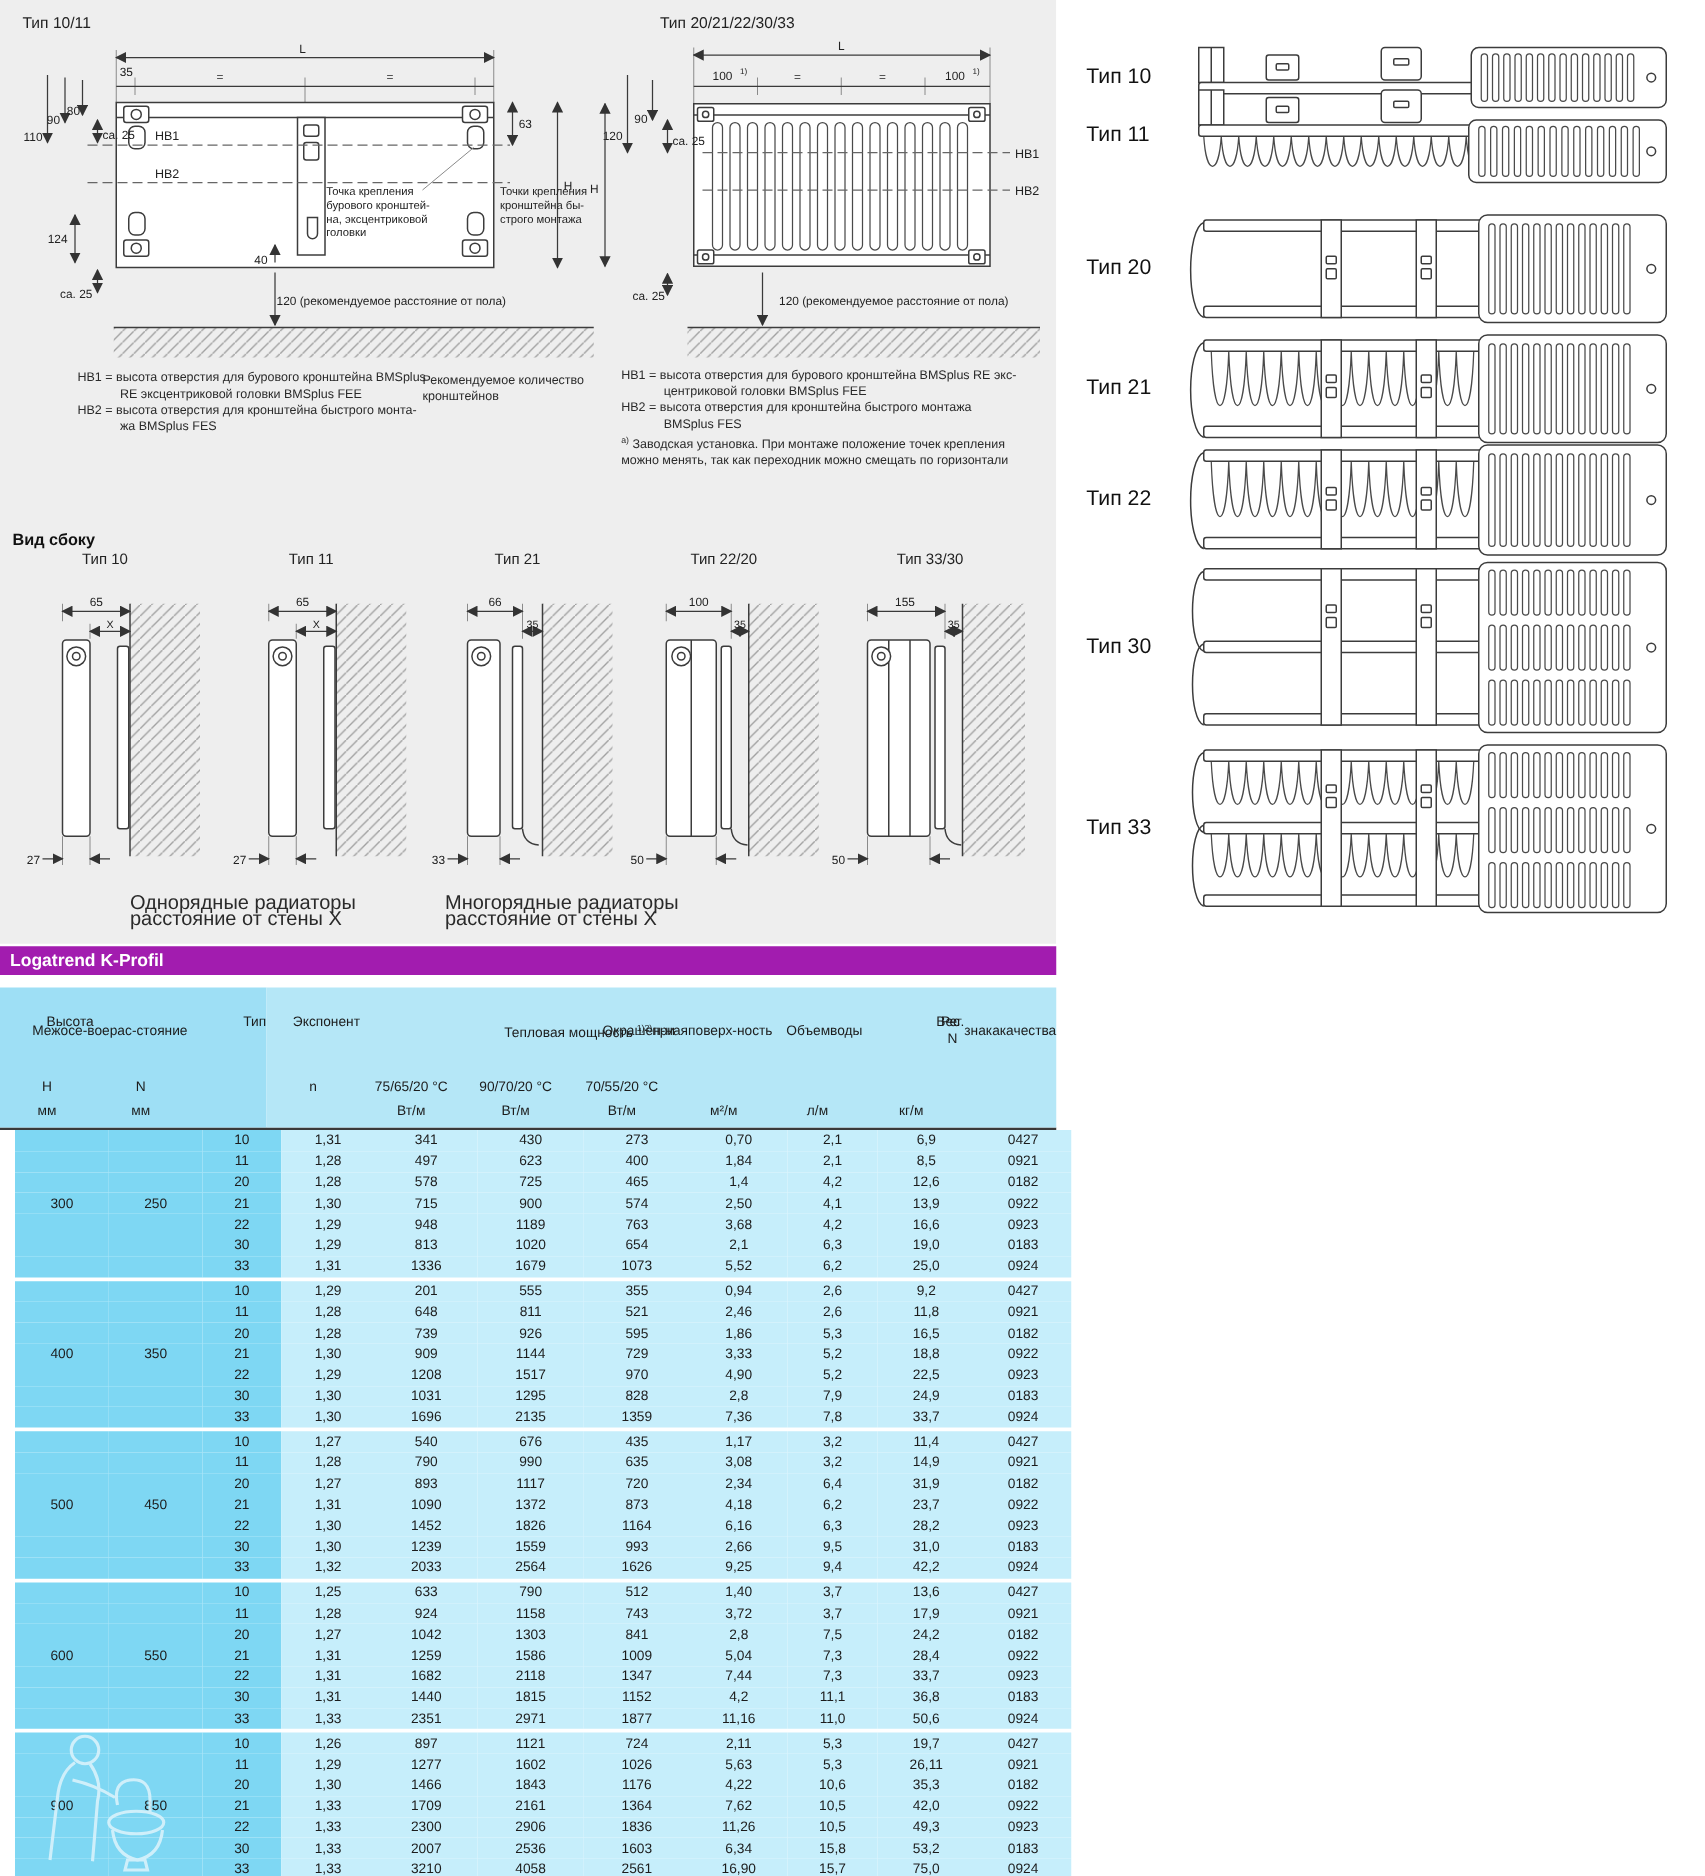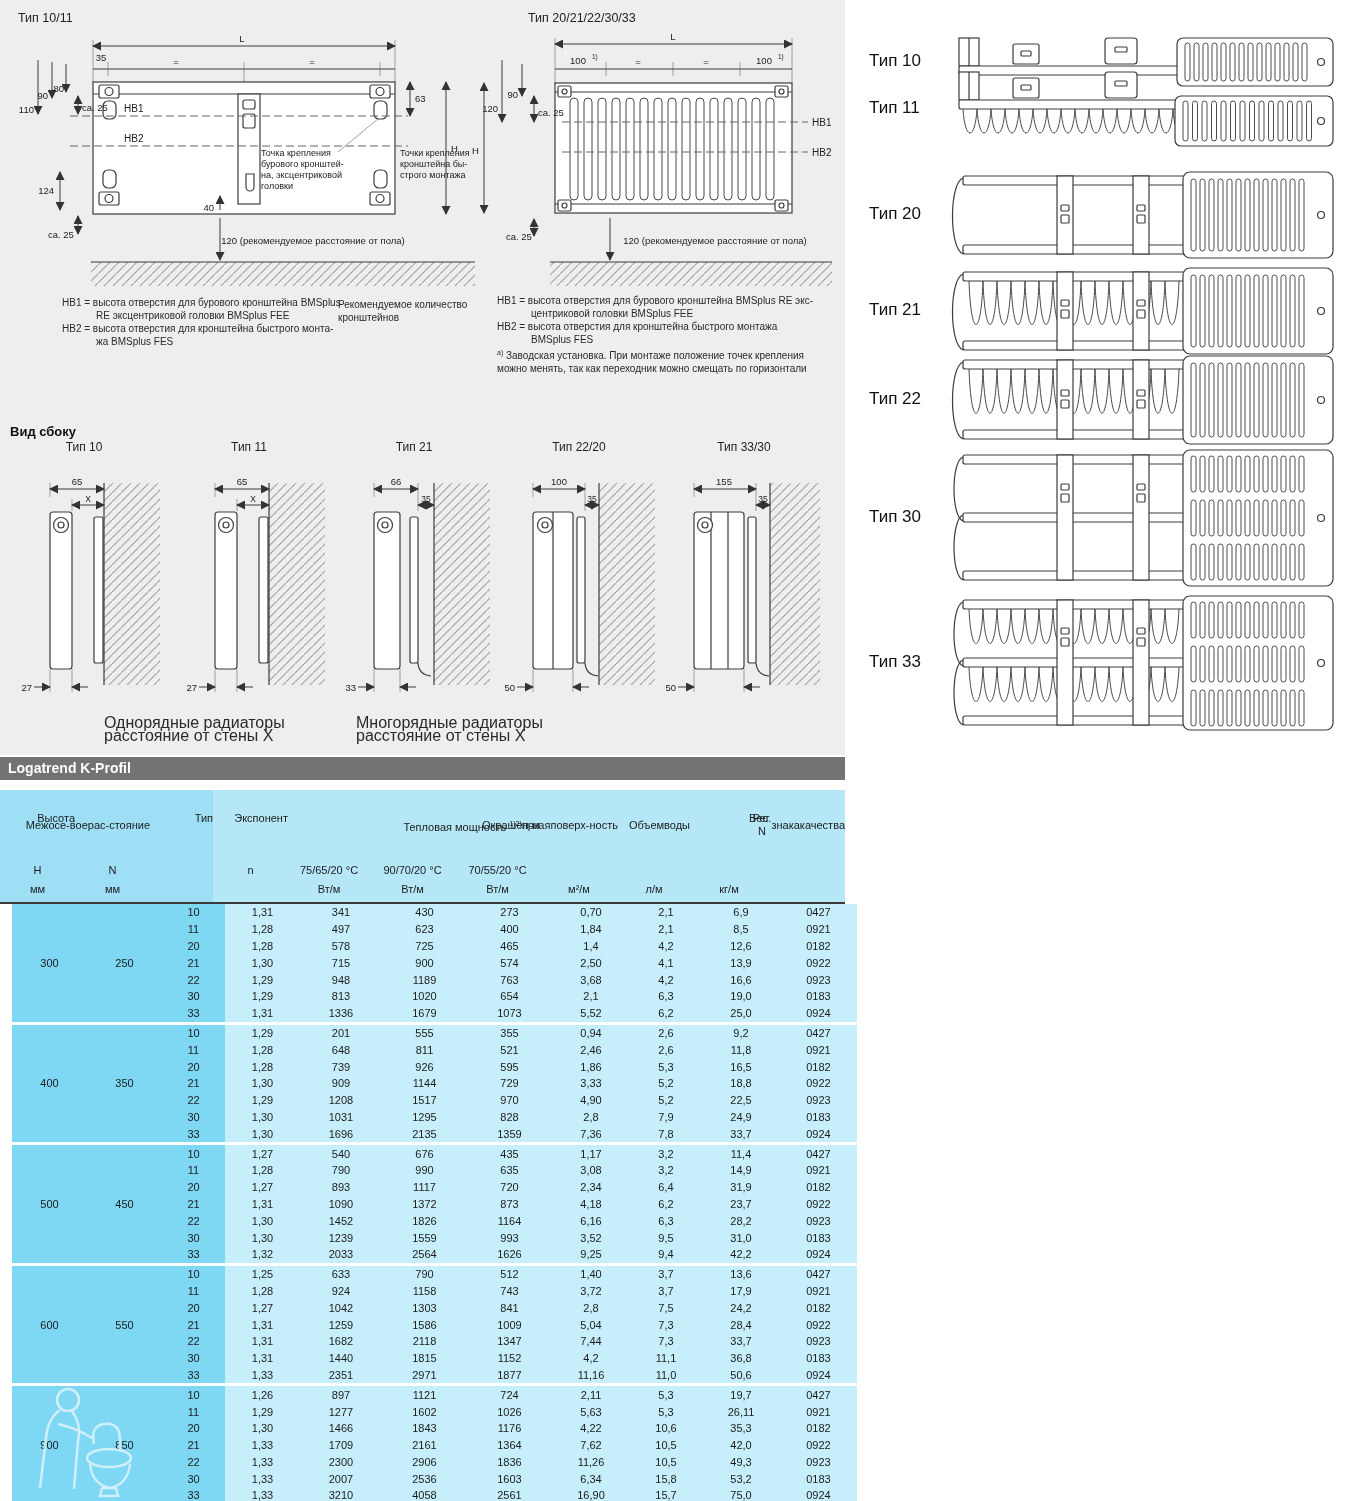--- a/index.html
+++ b/index.html
@@ -38,21 +38,21 @@
   .sideviews{position:absolute;left:4px;top:440px;display:flex;gap:5px;}
   .sv{width:160px;}
   .sv-label{height:17px;text-align:center;font-size:12px;color:#222;}
   .cap{position:absolute;font-size:16px;line-height:13px;color:#2a2a2a;}
   .cap1{left:104px;top:716px;}
   .cap2{left:356px;top:716px;}
   
   .profiles{position:absolute;left:845px;top:0;width:519px;height:755px;background:#fff;}
   
   .table-section{position:absolute;left:0;top:757px;width:845px;}
-  .tbl-title{height:23px;line-height:23px;background:#737373;color:#fff;font-weight:bold;
+  .tbl-title{height:23px;line-height:23px;background:#a21caf;color:#fff;font-weight:bold;
              font-size:14px;padding-left:8px;margin-bottom:10px;}
   .tbl-header{position:relative;height:112px;border-bottom:2px solid #3a3a3a;}
   .th-bgl{position:absolute;left:0;top:0;width:213px;height:100%;background:#9edff5;}
   .th-bgr{position:absolute;left:213px;top:0;right:0;height:100%;background:#b5e7f7;}
   .th-grid{position:relative;display:grid;height:112px;
            grid-template-columns:75px 75px 63px 75px 82px 85px 85px 78px 72px 78px 77px;
            grid-template-rows:1fr 18px 22px;font-size:11px;}
   .tha{grid-row:1;display:flex;justify-content:flex-end;align-items:center;
        padding-bottom:2px;line-height:13px;text-align:center;}
   .tha.pb1{padding-bottom:15px;}
@@ -1014,21 +1014,21 @@
             <div class="tc zr">0923</div>
           </div>
           <div class="trow">
             <div class="tc zl"></div>
             <div class="tc zl"></div>
             <div class="tc zl">30</div>
             <div class="tc zr">1,30</div>
             <div class="tc zr">1239</div>
             <div class="tc zr">1559</div>
             <div class="tc zr">993</div>
-            <div class="tc zr">3,52</div>
+            <div class="tc zr">2,66</div>
             <div class="tc zr">9,5</div>
             <div class="tc zr">31,0</div>
             <div class="tc zr">0183</div>
           </div>
           <div class="trow">
             <div class="tc zl"></div>
             <div class="tc zl"></div>
             <div class="tc zl">33</div>
             <div class="tc zr">1,32</div>
             <div class="tc zr">2033</div>

